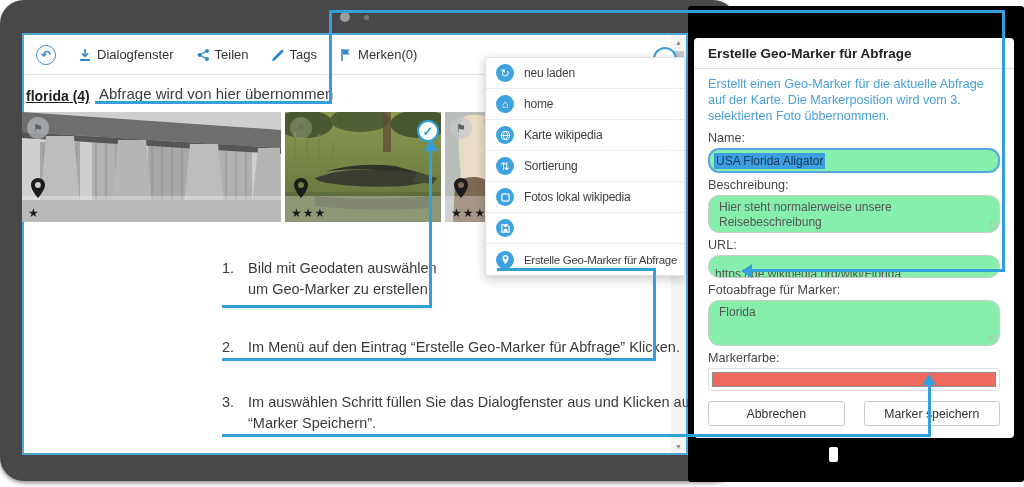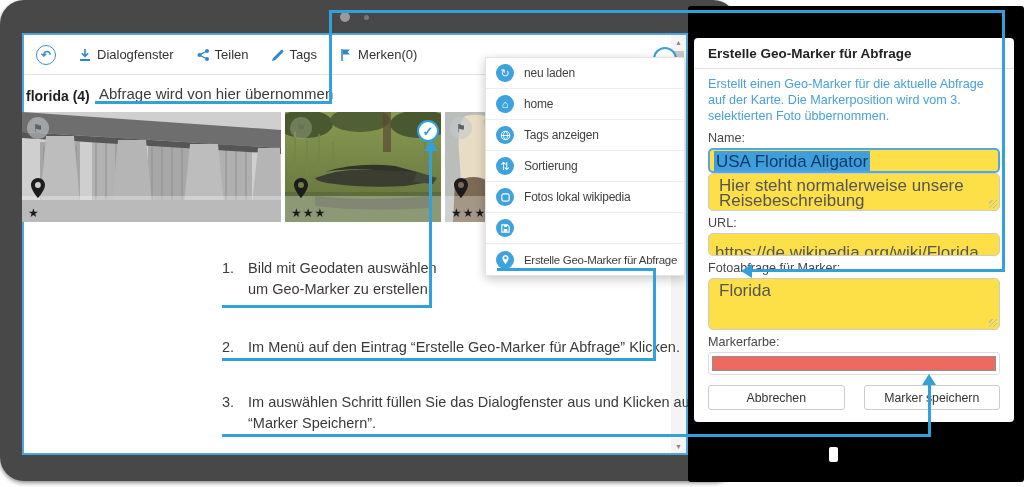--- a/index.html
+++ b/index.html
@@ -13,21 +13,21 @@
 
   .screen { position:absolute; left:22px; top:33px; width:666px; height:422px; background:#ffffff; border:2px solid #4ea5d8; }
 
   
   .toolbar { position:absolute; left:24px; top:35px; width:646px; height:40px; background:#fff; border-bottom:1px solid #e2e2e2; display:flex; align-items:center; gap:22px; padding-left:12px; z-index:3; }
   .tb-item { display:flex; align-items:center; gap:5px; font-size:13px; color:#333; cursor:default; }
   .undo-circle { width:20px; height:20px; border:1.6px solid #3e8ed0; border-radius:50%; color:#3e8ed0; font-size:12px; font-weight:bold; display:flex; align-items:center; justify-content:center; }
   .tb-icon { width:14px; height:14px; display:block; }
 
   
-  .query-title { position:absolute; left:26px; top:88px; font-size:14px; font-weight:bold; color:#1f1f1f; z-index:3; }
+  .query-title { position:absolute; left:26px; top:88px; font-size:14px; font-weight:bold; color:#1f1f1f; z-index:3;text-decoration:underline; }
   .query-annotation { position:absolute; left:99px; top:85px; font-size:15px; color:#3c3c3c; z-index:3; }
 
   
   .photo { position:absolute; top:112px; height:110px; overflow:hidden; z-index:3; background:#ccc; }
   .photo svg.pic { position:absolute; left:0; top:0; width:100%; height:100%; }
   .photo .band { position:absolute; left:0; bottom:0; width:100%; height:26px; background:rgba(255,255,255,.30); }
   .flag-badge { position:absolute; left:5px; top:5px; width:22px; height:22px; border-radius:50%; background:rgba(195,200,205,.60); color:#5a6268; font-size:11px; display:flex; align-items:center; justify-content:center; }
   .pin { position:absolute; left:8px; bottom:24px; width:16px; height:20px; }
   .stars { position:absolute; left:6px; bottom:2px; color:#1c1c1c; font-size:12px; letter-spacing:1px; }
   .check-badge { position:absolute; right:2px; top:8px; width:22px; height:22px; border-radius:50%; background:#fff; border:2px solid #2da0dc; color:#2da0dc; font-size:13px; font-weight:bold; display:flex; align-items:center; justify-content:center; }
@@ -60,26 +60,26 @@
 
   
   .black-panel { position:absolute; left:688px; top:6px; width:336px; height:476px; background:#000; border-radius:3px; z-index:6; }
   .home-btn { position:absolute; left:829px; top:447px; width:9px; height:15px; background:#fff; border-radius:2px; z-index:8; }
 
   .dialog { position:absolute; left:694px; top:38px; width:320px; background:#fff; border-radius:4px; z-index:7; }
   .dlg-title { padding:8px 14px 7px; font-size:13.5px; font-weight:bold; color:#222; border-bottom:1px solid #e0e0e0; }
   .dlg-body { padding:7px 14px 12px; }
   .dlg-desc { color:#4aa0d8; font-size:12.6px; line-height:16px; margin-bottom:7px; }
   .dlg-label { font-size:12.6px; color:#474747; margin:5px 0 3px; }
-  .fld { width:100%; border:1px solid #ccc; border-radius:5px; font-size:17px; color:#555; background:#fde047; font-family:"Liberation Sans", sans-serif; }
+  .fld { width:100%; border:1px solid #ccc; border-radius:11px; font-size:12px; color:#555; background:#86efac; font-family:"Liberation Sans", sans-serif; }
   .fld-input { height:23px; padding:8px 6px; line-height:21px; white-space:nowrap; overflow:hidden; }
   .fld-name { border:2px solid #54a8de; height:25px; line-height:21px; padding:1px 4px; }
   .sel { background:#3f9edd; color:#10395f; padding:1px 2px; }
   .fld-ta { position:relative; padding:4px 10px; line-height:15px; }
-  .ta1 { height:38px; } .ta2 { height:52px; }
+  .ta1 { height:38px; } .ta2 { height:46px; }
   .resize-grip { position:absolute; right:2px; bottom:2px; width:8px; height:8px; background:repeating-linear-gradient(135deg, transparent 0 2px, #bbb 2px 3px); }
   .color-field { height:23px; border:1px solid #ddd; border-radius:3px; padding:3px; }
   .color-swatch { width:100%; height:100%; border:1px solid #8f8f8f; }
   .btn-row { display:flex; gap:19px; margin-top:10px; }
   .dlg-btn { flex:1; height:25px; border:1px solid #ccc; border-radius:3px; background:#fff; font-size:12.3px; color:#333; display:flex; align-items:center; justify-content:center; }
 
   
   .cl { position:absolute; background:#33a0dc; z-index:9; }
   .arrow-up { position:absolute; width:0; height:0; border-left:7px solid transparent; border-right:7px solid transparent; border-bottom:11px solid #33a0dc; z-index:9; }
   .arrow-left { position:absolute; width:0; height:0; border-top:7px solid transparent; border-bottom:7px solid transparent; border-right:11px solid #33a0dc; z-index:9; }
@@ -229,21 +229,21 @@
     <span class="dd-ico">⌂</span>
     <span class="dd-label">home</span>
   </div>
   <div class="dd-item">
     <span class="dd-ico">
         <svg viewBox="0 0 12 12">
           <circle cx="6" cy="6" r="4.6" stroke="#fff" fill="none" stroke-width="1.1"></circle>
           <path d="M1.4 6h9.2M6 1.4c-3 3-3 6.2 0 9.2M6 1.4c3 3 3 6.2 0 9.2" stroke="#fff" fill="none" stroke-width="1"></path>
         </svg>
       </span>
-    <span class="dd-label">Tags anzeigen</span>
+    <span class="dd-label">Karte wikipedia</span>
   </div>
   <div class="dd-item">
     <span class="dd-ico">⇅</span>
     <span class="dd-label">Sortierung</span>
   </div>
   <div class="dd-item">
     <span class="dd-ico">
         <svg viewBox="0 0 12 12">
           <rect x="2" y="2" width="8" height="8" rx="2" stroke="#fff" fill="none" stroke-width="1.3"></rect>
         </svg>
@@ -286,20 +286,21 @@
 <div class="home-btn"></div>
 
 <div class="dialog">
   <div class="dlg-title">Erstelle Geo-Marker für Abfrage</div>
   <div class="dlg-body">
     <div class="dlg-desc">Erstellt einen Geo-Marker für die aktuelle Abfrage auf der Karte. Die Markerposition wird vom 3. selektierten Foto übbernommen.</div>
 
     <div class="dlg-label">Name:</div>
     <div class="fld fld-input fld-name"><span class="sel">USA Florida Aligator</span></div>
 
+    <div class="dlg-label">Beschreibung:</div>
     <div class="fld fld-ta ta1"><span>Hier steht normalerweise unsere Reisebeschreibung</span><i class="resize-grip"></i></div>
 
     <div class="dlg-label">URL:</div>
     <div class="fld fld-input"><span>https://de.wikipedia.org/wiki/Florida</span></div>
 
     <div class="dlg-label">Fotoabfrage für Marker:</div>
     <div class="fld fld-ta ta2"><span>Florida</span><i class="resize-grip"></i></div>
 
     <div class="dlg-label">Markerfarbe:</div>
     <div class="color-field">

